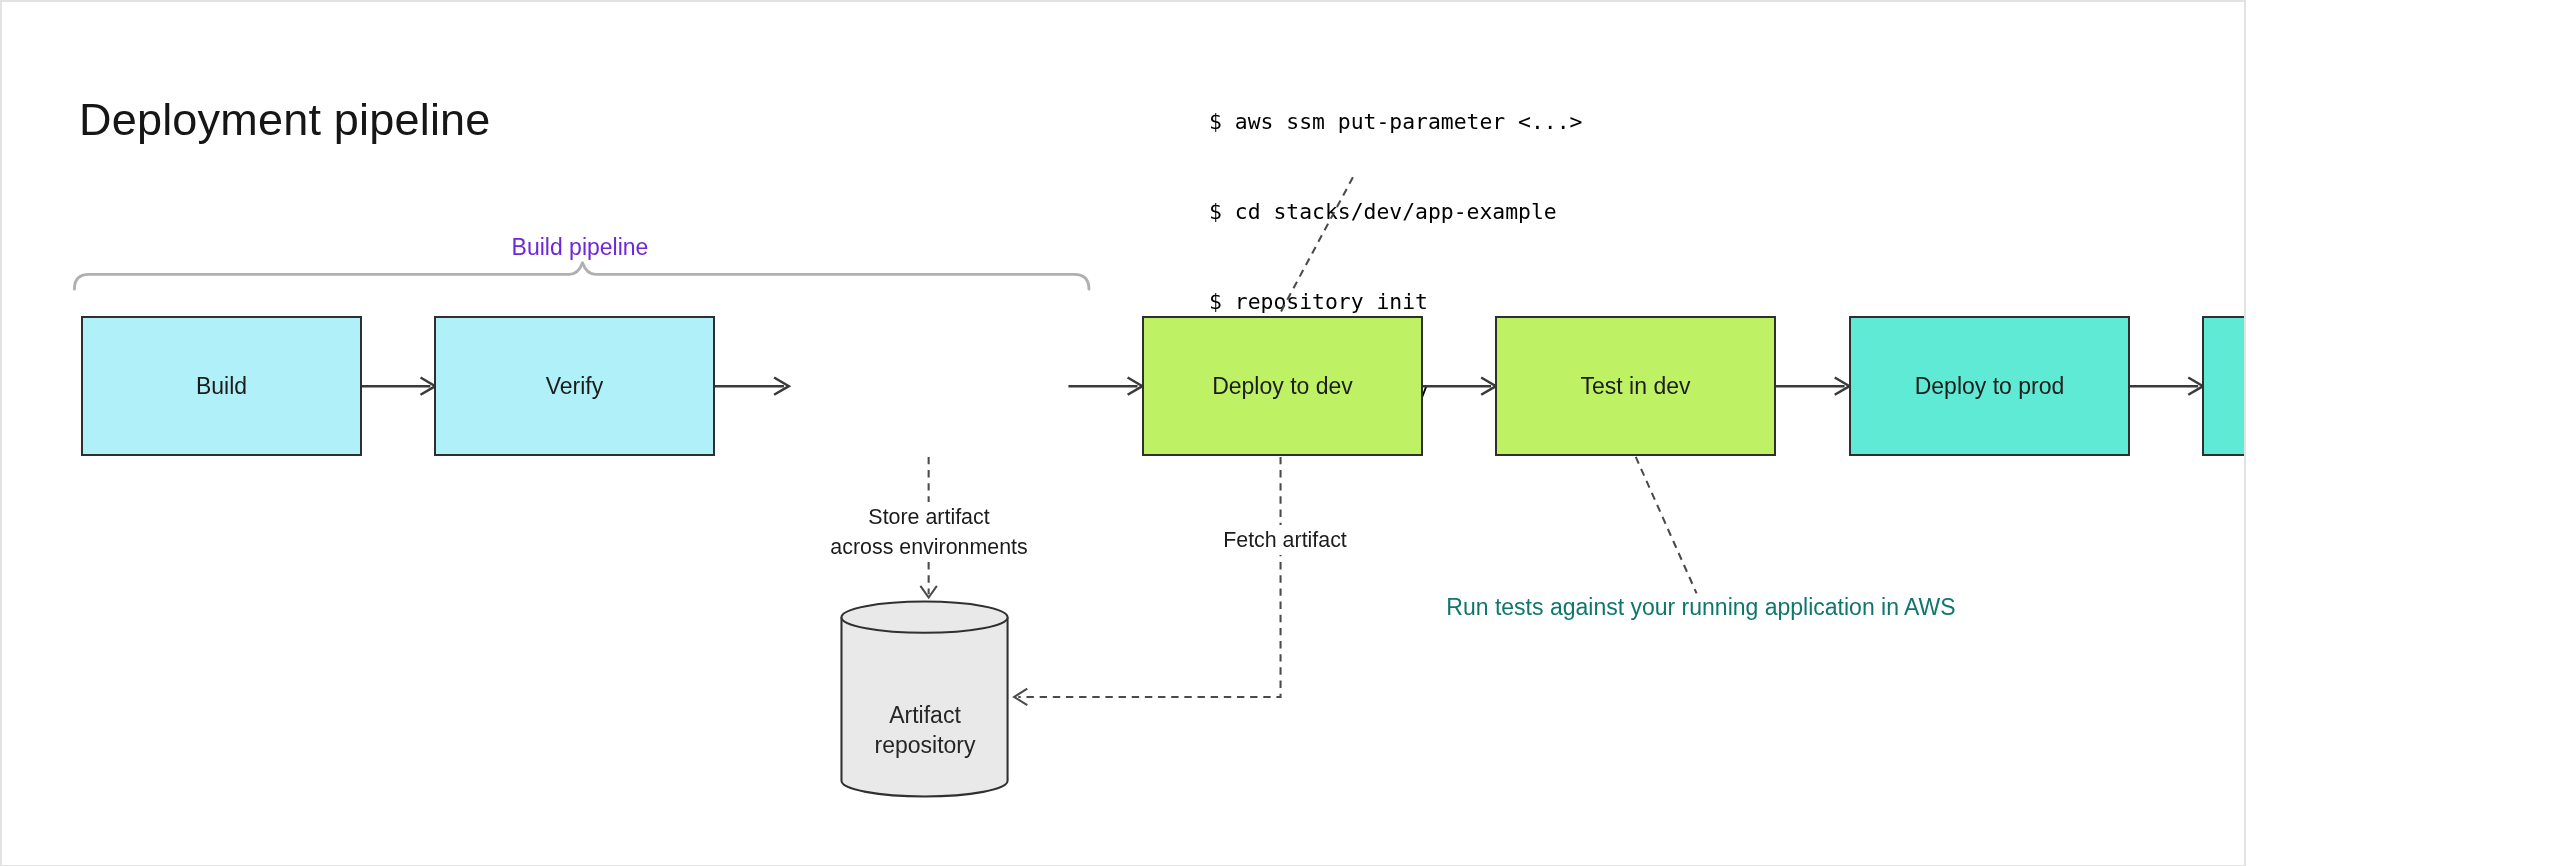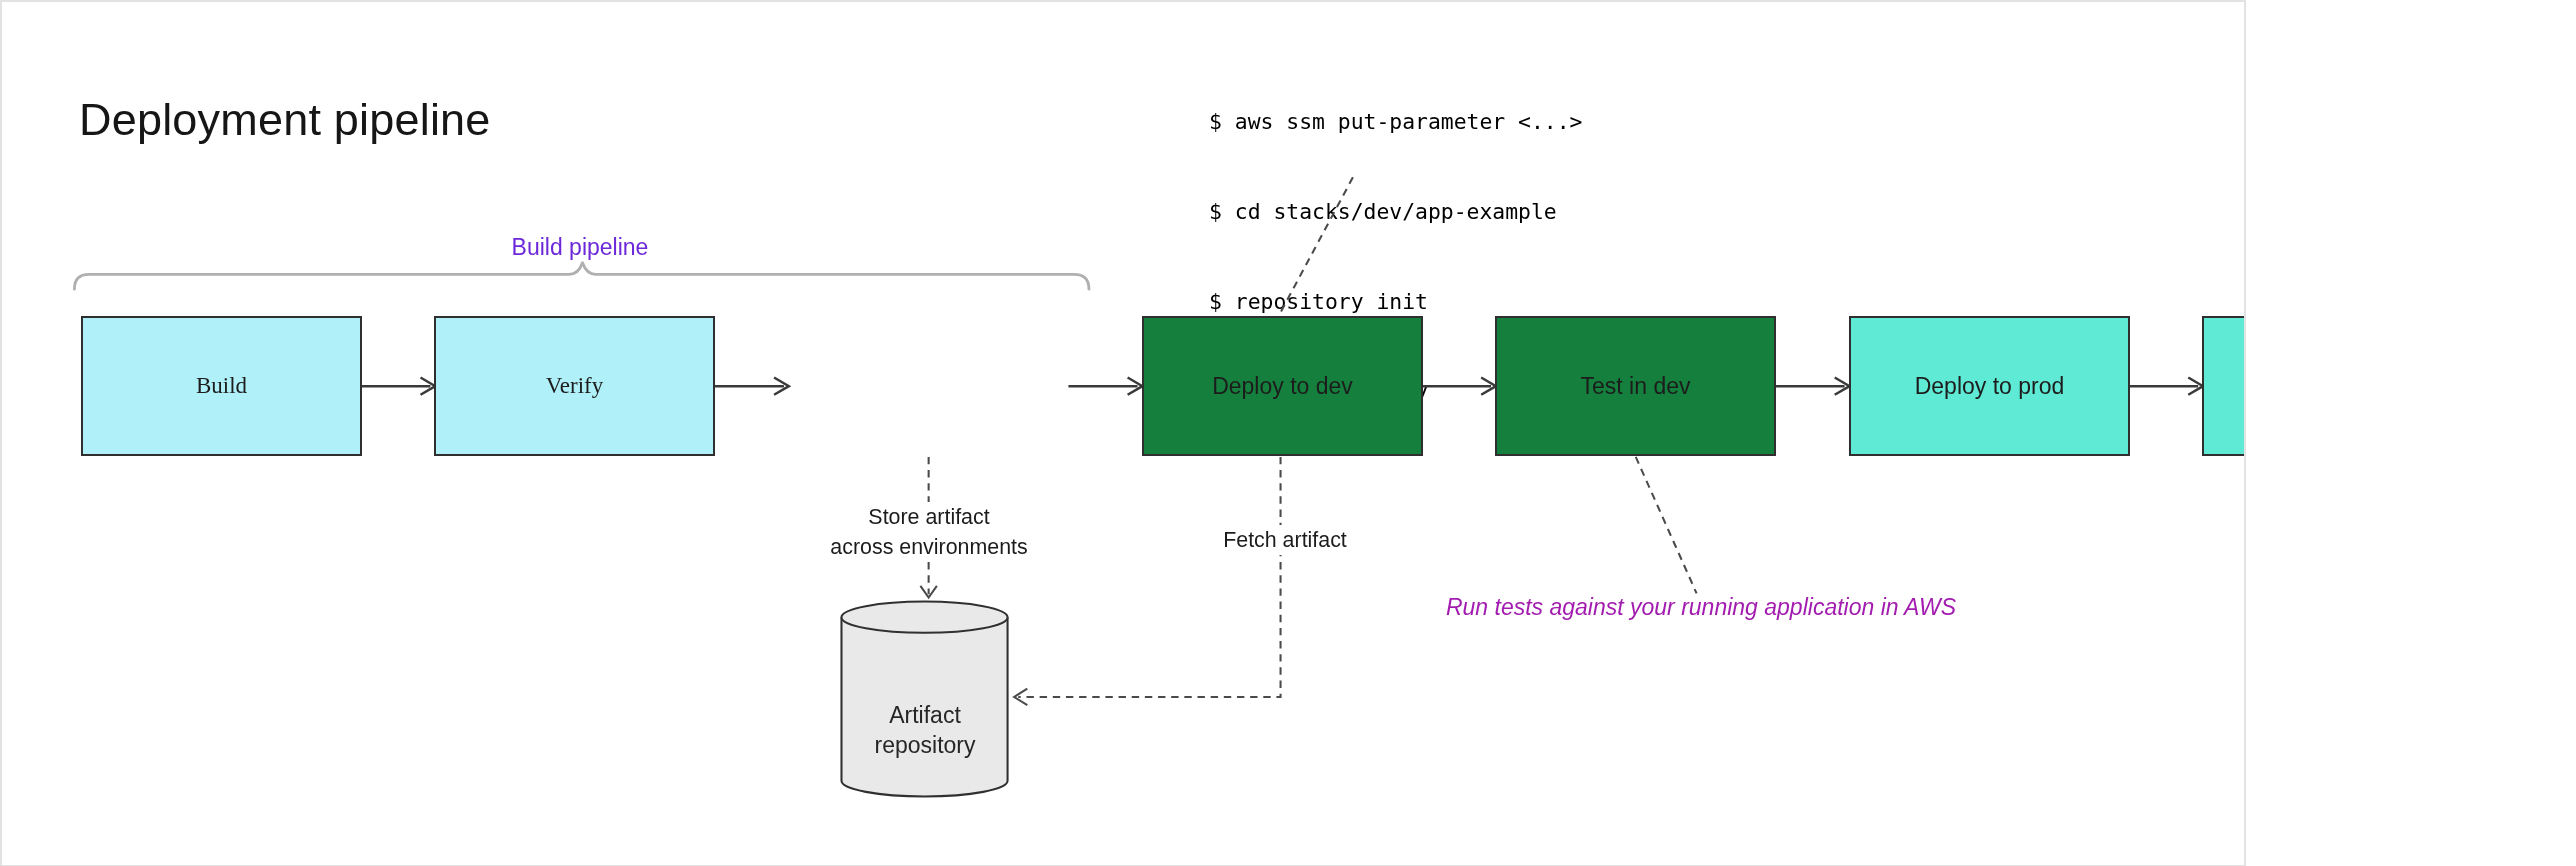--- a/index.html
+++ b/index.html
@@ -55,41 +55,40 @@
     width: 281px;
     height: 140px;
     box-sizing: border-box;
     border: 2.5px solid #2f2f2f;
     display: flex;
     align-items: center;
     justify-content: center;
     z-index: 2;
   }
   .node span { font-size: 23px; color: #1c1c1c; white-space: nowrap; }
-  .stage-build { background: #b0f0f8; font-family: Liberation Serif, serif; }
-  .stage-dev   { background: #15803d; }
+  .stage-build { background: #b0f0f8; }
+  .stage-dev   { background: #bef264; }
   .stage-prod  { background: #5eead4; }
 
   .anno {
     position: absolute;
     transform: translateX(-50%);
     font-size: 21.4px;
     line-height: 30px;
     color: #1c1c1c;
     white-space: nowrap;
     z-index: 3;
     text-align: left;
   }
   .anno.masked { background: #ffffff; padding: 0 8.2px; }
   .note {
     position: absolute;
     transform: translateX(-50%);
     font-size: 23px;
-    font-style: italic;
-    color: #a21caf;
+    color: #0f766e;
     white-space: nowrap;
     z-index: 3;
   }
   .repo-label {
     position: absolute;
     left: 923px;
     top: 682px;
     transform: translateX(-50%);
     text-align: center;
     font-size: 23px;

